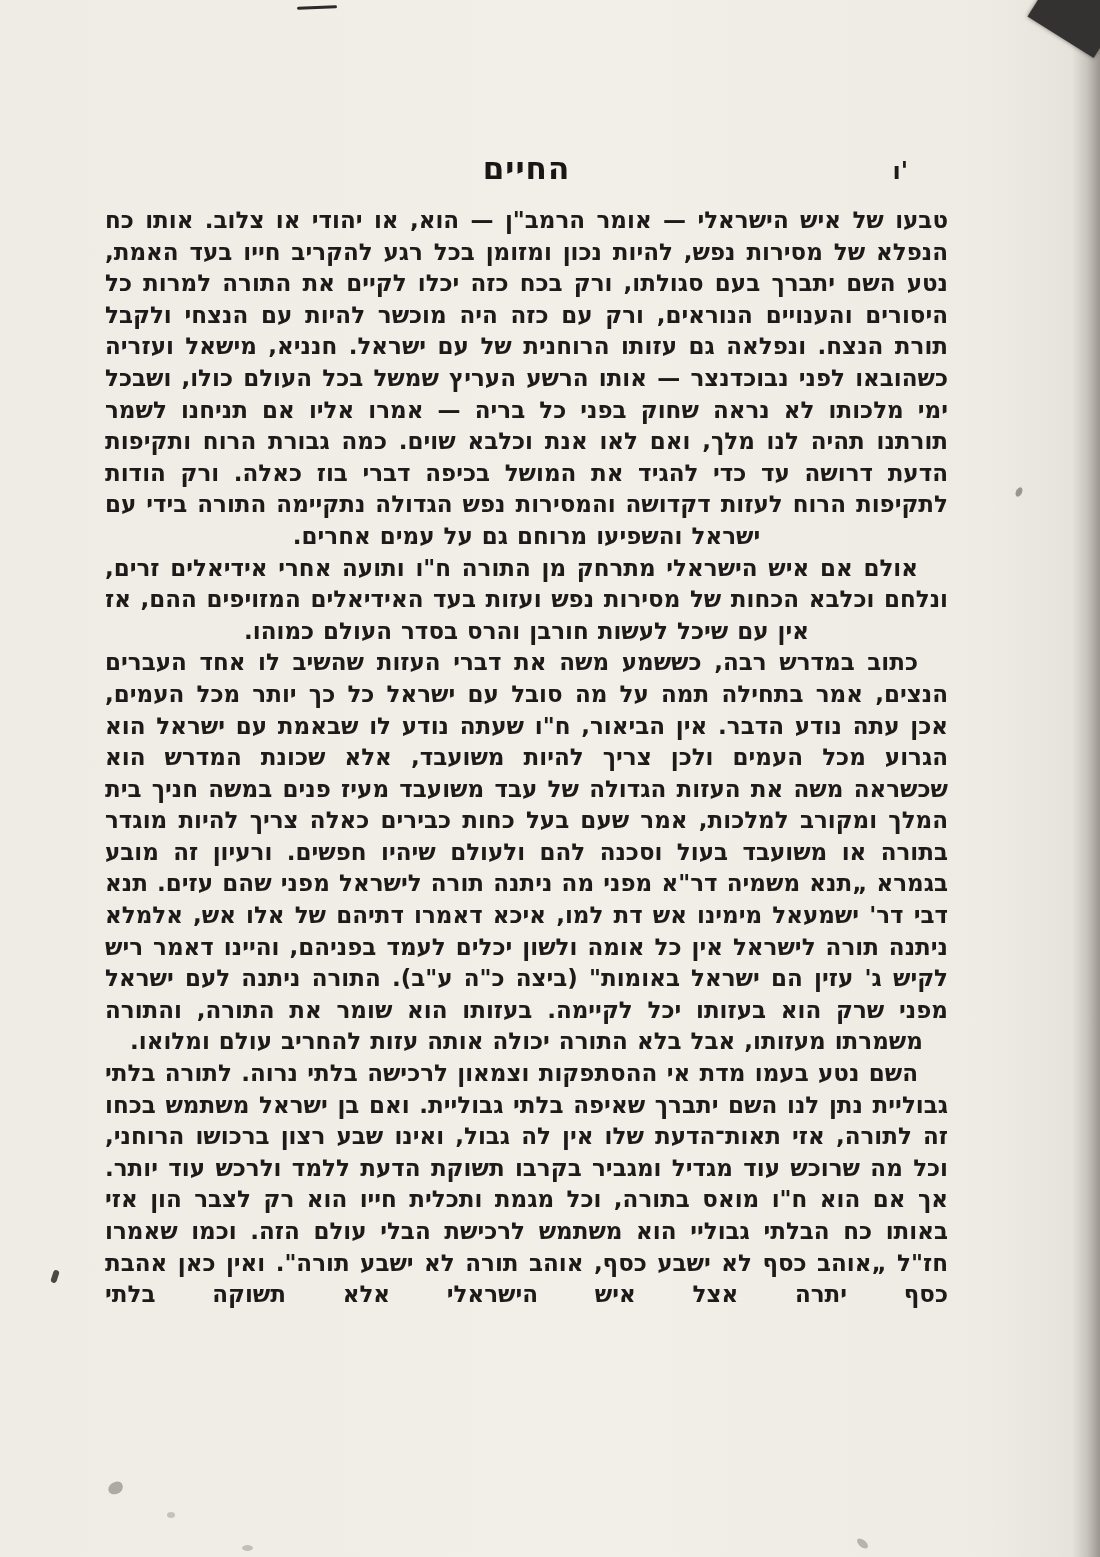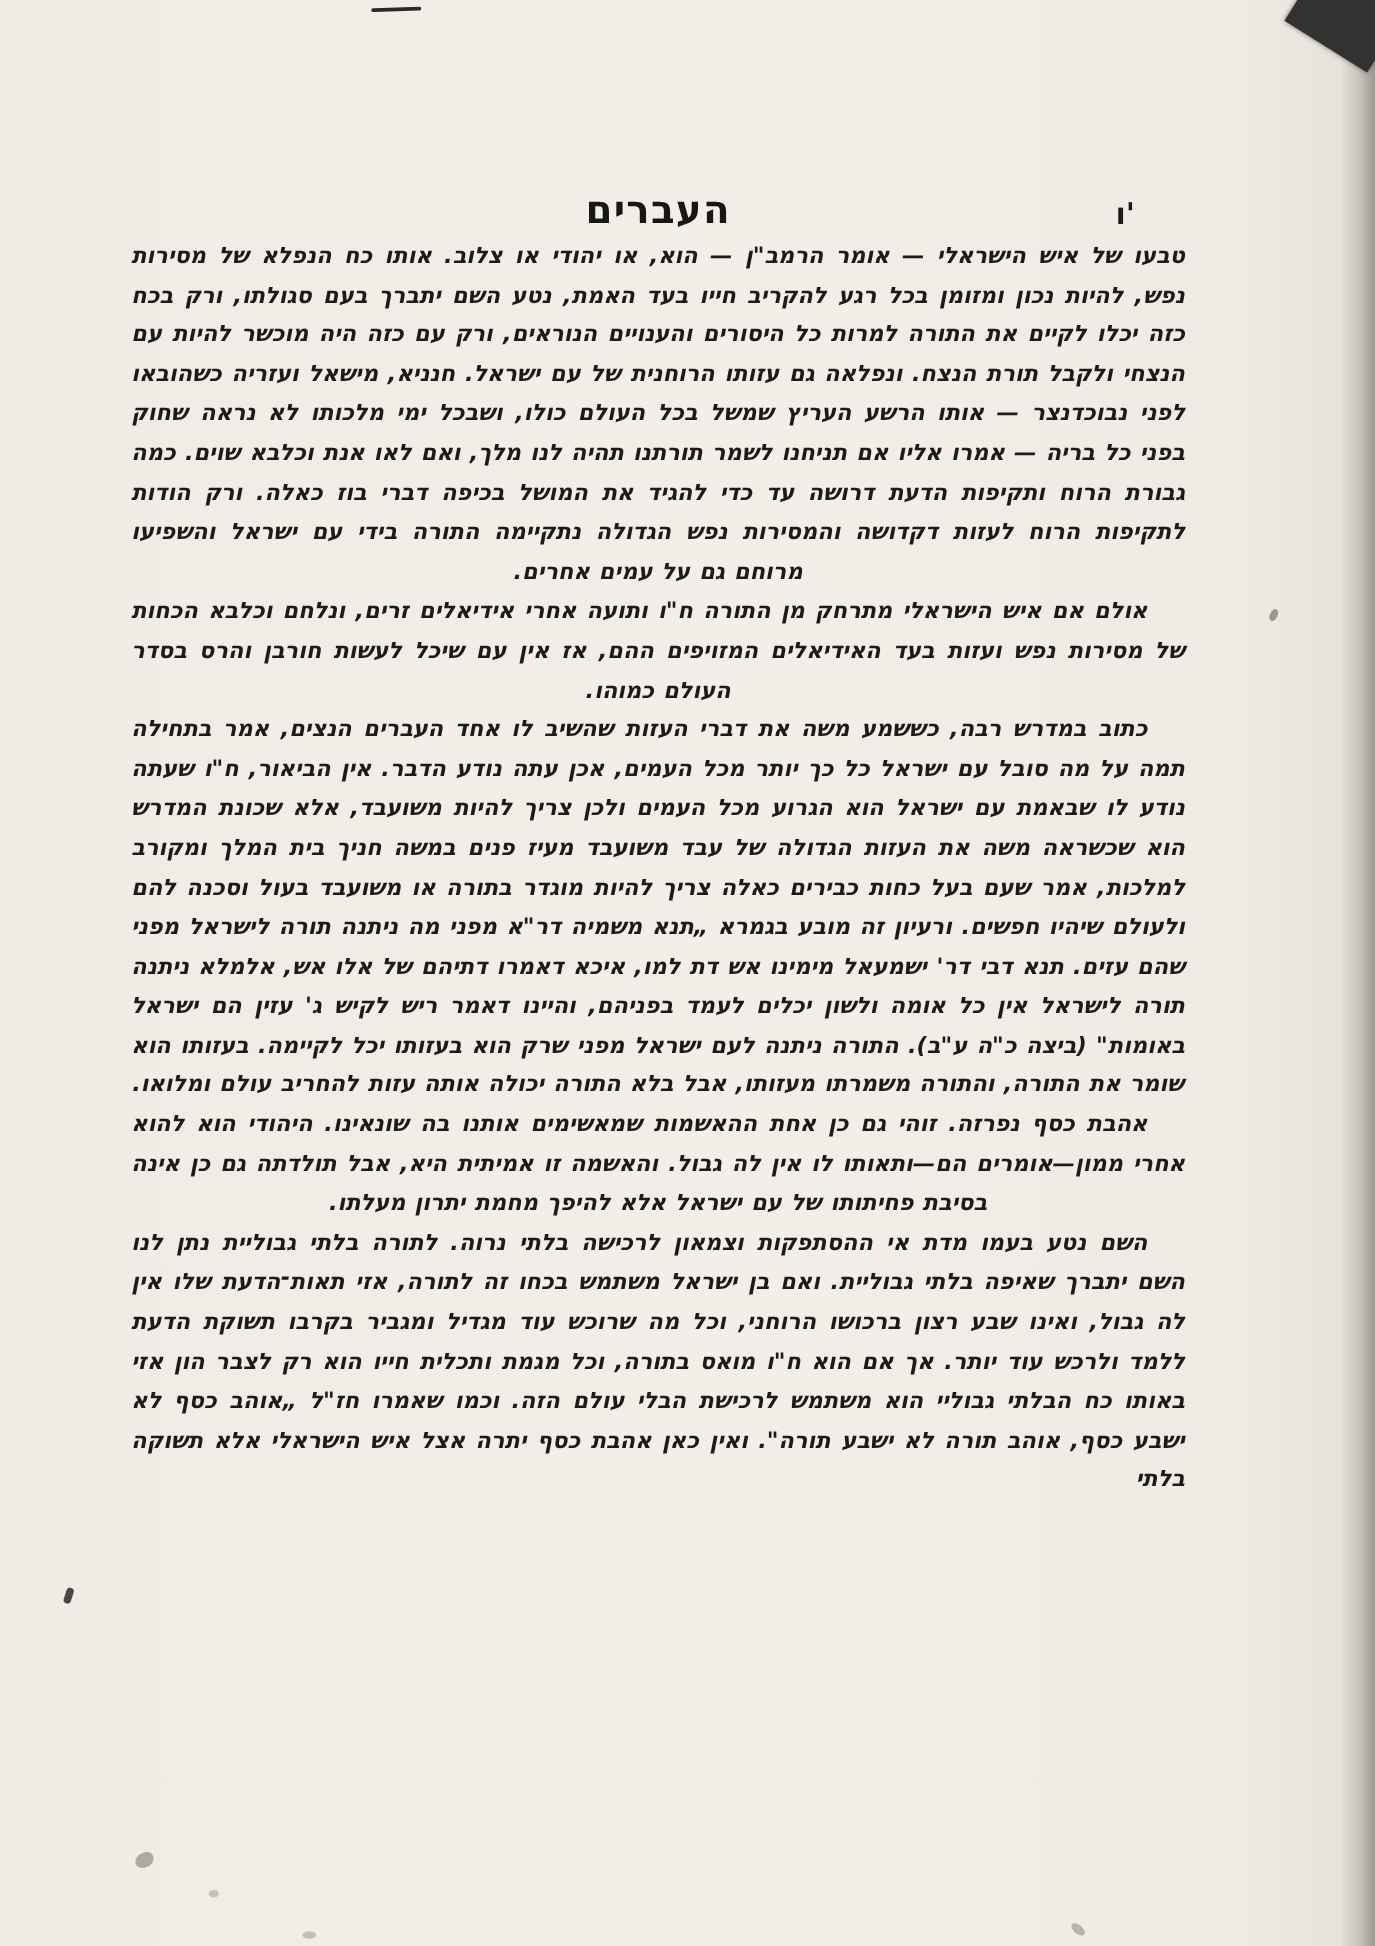--- a/index.html
+++ b/index.html
@@ -70,29 +70,28 @@
     position: absolute;
     top: 157px;
     right: 192px;
     font-size: 24px;
     font-weight: 700;
     color: #1c1b19;
   }
   
   .text-block {
     position: absolute;
-    top: 189px;
+    top: 205px;
     right: 152px;
     width: 843px;
     direction: rtl;
     color: #1c1b19;
-    font-size: 18px;
+    font-size: 23px;
     font-weight: 700;
     line-height: 31.6px;
-    font-style: italic;
   }
   .para {
     margin: 0;
     text-align: justify;
     text-align-last: center;
     word-spacing: 1px;
   }
   .para.indent { text-indent: 30px; }
   .para.cont-last { text-align-last: justify; }
 </style>
@@ -106,24 +105,23 @@
   <div class="top-line"></div>
   <div class="speck speck-a"></div>
   <div class="speck speck-b"></div>
   <div class="speck speck-c"></div>
   <div class="speck speck-d"></div>
   <div class="speck speck-e"></div>
   <div class="speck speck-f"></div>
 
   <span class="page-number">ו'</span>
   <div class="header">
-    <h1 class="title">העברים</h1>
+    <h1 class="title">החיים</h1>
   </div>
 
   <div class="text-block">
     <p class="para">טבעו של איש הישראלי — אומר הרמב"ן — הוא, או יהודי או צלוב. אותו כח הנפלא של מסירות נפש, להיות נכון ומזומן בכל רגע להקריב חייו בעד האמת, נטע השם יתברך בעם סגולתו, ורק בכח כזה יכלו לקיים את התורה למרות כל היסורים והענויים הנוראים, ורק עם כזה היה מוכשר להיות עם הנצחי ולקבל תורת הנצח. ונפלאה גם עזותו הרוחנית של עם ישראל. חנניא, מישאל ועזריה כשהובאו לפני נבוכדנצר — אותו הרשע העריץ שמשל בכל העולם כולו, ושבכל ימי מלכותו לא נראה שחוק בפני כל בריה — אמרו אליו אם תניחנו לשמר תורתנו תהיה לנו מלך, ואם לאו אנת וכלבא שוים. כמה גבורת הרוח ותקיפות הדעת דרושה עד כדי להגיד את המושל בכיפה דברי בוז כאלה. ורק הודות לתקיפות הרוח לעזות דקדושה והמסירות נפש הגדולה נתקיימה התורה בידי עם ישראל והשפיעו מרוחם גם על עמים אחרים.</p>
     <p class="para indent">אולם אם איש הישראלי מתרחק מן התורה ח"ו ותועה אחרי אידיאלים זרים, ונלחם וכלבא הכחות של מסירות נפש ועזות בעד האידיאלים המזויפים ההם, אז אין עם שיכל לעשות חורבן והרס בסדר העולם כמוהו.</p>
     <p class="para indent">כתוב במדרש רבה, כששמע משה את דברי העזות שהשיב לו אחד העברים הנצים, אמר בתחילה תמה על מה סובל עם ישראל כל כך יותר מכל העמים, אכן עתה נודע הדבר. אין הביאור, ח"ו שעתה נודע לו שבאמת עם ישראל הוא הגרוע מכל העמים ולכן צריך להיות משועבד, אלא שכונת המדרש הוא שכשראה משה את העזות הגדולה של עבד משועבד מעיז פנים במשה חניך בית המלך ומקורב למלכות, אמר שעם בעל כחות כבירים כאלה צריך להיות מוגדר בתורה או משועבד בעול וסכנה להם ולעולם שיהיו חפשים. ורעיון זה מובע בגמרא „תנא משמיה דר"א מפני מה ניתנה תורה לישראל מפני שהם עזים. תנא דבי דר' ישמעאל מימינו אש דת למו, איכא דאמרו דתיהם של אלו אש, אלמלא ניתנה תורה לישראל אין כל אומה ולשון יכלים לעמד בפניהם, והיינו דאמר ריש לקיש ג' עזין הם ישראל באומות" (ביצה כ"ה ע"ב). התורה ניתנה לעם ישראל מפני שרק הוא בעזותו יכל לקיימה. בעזותו הוא שומר את התורה, והתורה משמרתו מעזותו, אבל בלא התורה יכולה אותה עזות להחריב עולם ומלואו.</p>
-    <p class="para indent">אהבת כסף נפרזה. זוהי גם כן אחת ההאשמות שמאשימים אותנו בה שונאינו. היהודי הוא להוא אחרי ממון—אומרים הם—ותאותו לו אין לה גבול. והאשמה זו אמיתית היא, אבל תולדתה גם כן אינה בסיבת פחיתותו של עם ישראל אלא להיפך מחמת יתרון מעלתו.</p>
     <p class="para indent cont-last">השם נטע בעמו מדת אי ההסתפקות וצמאון לרכישה בלתי נרוה. לתורה בלתי גבוליית נתן לנו השם יתברך שאיפה בלתי גבוליית. ואם בן ישראל משתמש בכחו זה לתורה, אזי תאות־הדעת שלו אין לה גבול, ואינו שבע רצון ברכושו הרוחני, וכל מה שרוכש עוד מגדיל ומגביר בקרבו תשוקת הדעת ללמד ולרכש עוד יותר. אך אם הוא ח"ו מואס בתורה, וכל מגמת ותכלית חייו הוא רק לצבר הון אזי באותו כח הבלתי גבוליי הוא משתמש לרכישת הבלי עולם הזה. וכמו שאמרו חז"ל „אוהב כסף לא ישבע כסף, אוהב תורה לא ישבע תורה". ואין כאן אהבת כסף יתרה אצל איש הישראלי אלא תשוקה בלתי</p>
   </div>
 
 </div>
 
 </body></html>

